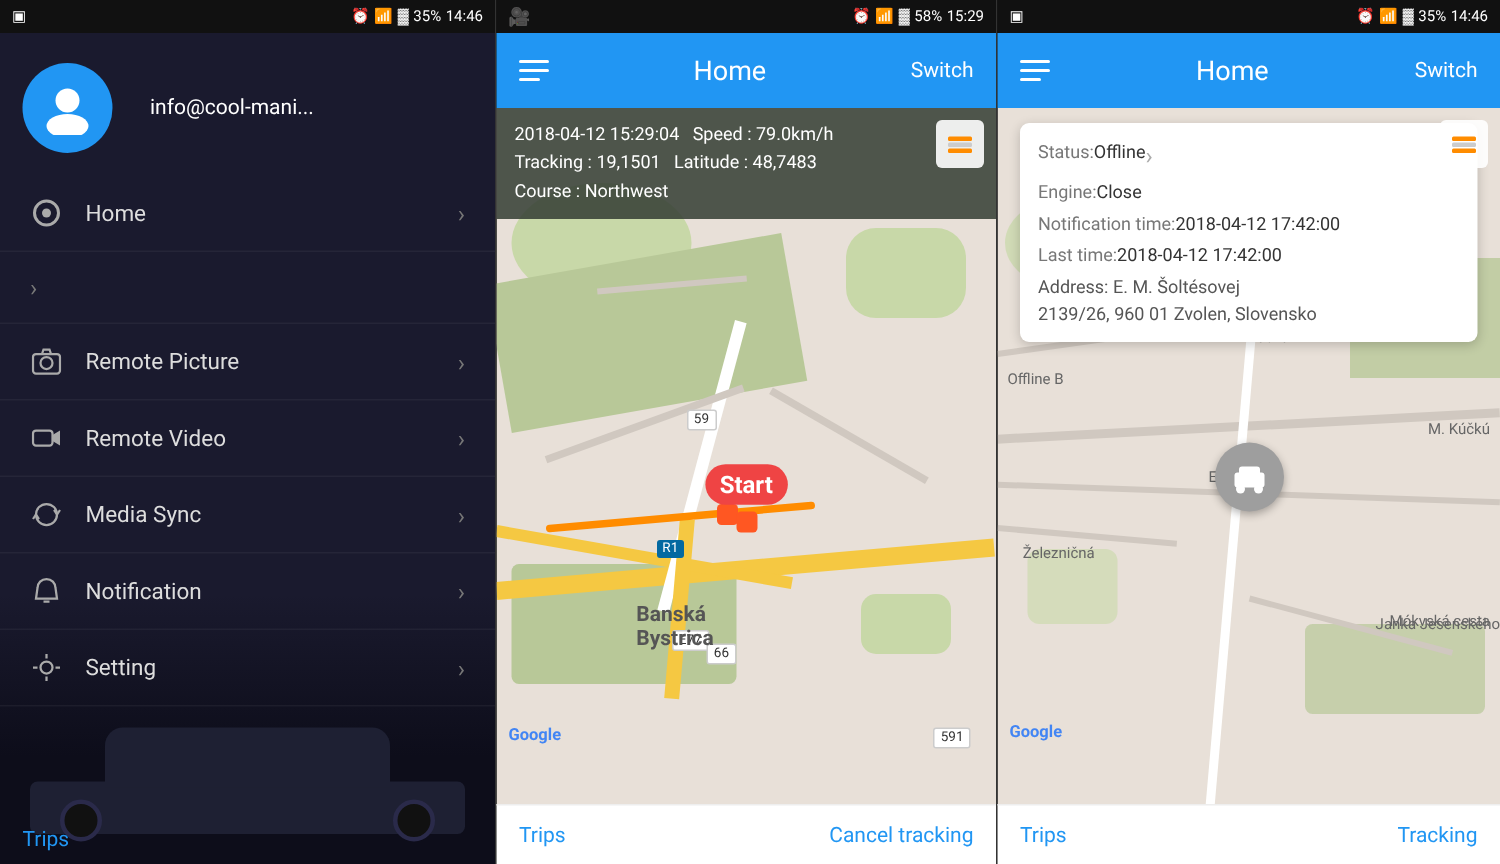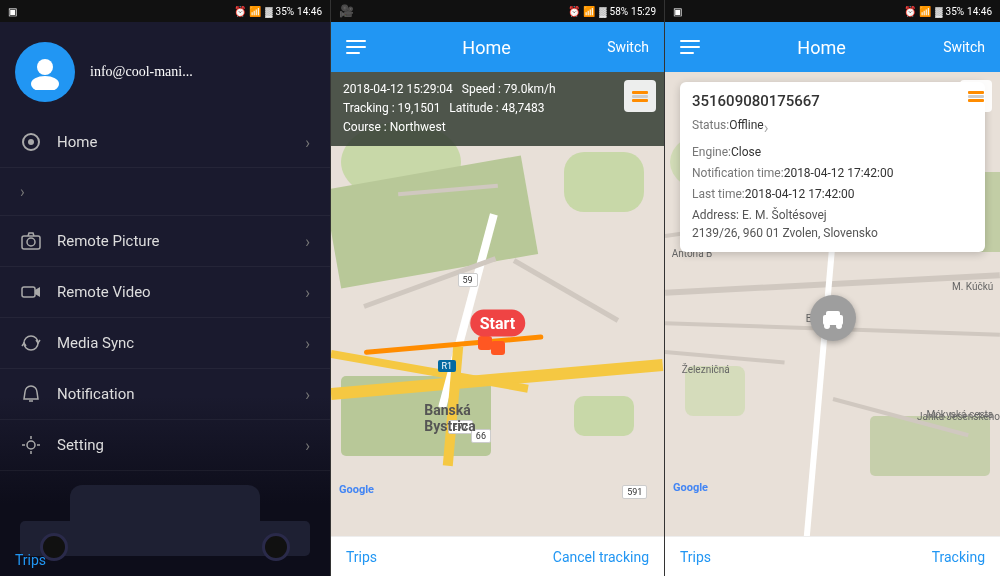--- a/index.html
+++ b/index.html
@@ -21,24 +21,23 @@
       flex-direction: column;
       background: #1a1a2e;
       position: relative;
       overflow: hidden;
     }
 
     .panel-1 .profile-section {
       padding: 20px 15px 15px;
       display: flex;
       align-items: center;
-      gap: 15px;
+      gap: 25px;
       z-index: 2;
       position: relative;
-      font-family: Liberation Serif, serif;
     }
 
     .avatar-circle {
       width: 60px;
       height: 60px;
       border-radius: 50%;
       background: #2196F3;
       display: flex;
       align-items: center;
       justify-content: center;
@@ -674,21 +673,20 @@
 
     <div class="layer-icon">
       <svg width="20" height="20" viewBox="0 0 20 20">
         <rect x="2" y="5" width="16" height="3" rx="1" fill="#FF8C00"></rect>
         <rect x="2" y="9" width="16" height="3" rx="1" fill="#ccc"></rect>
         <rect x="2" y="13" width="16" height="3" rx="1" fill="#FF8C00"></rect>
       </svg>
     </div>
 
     <div class="info-card">
-      <div class="device-id">351609080175667</div>
       <div class="info-row">
         <span class="label">Status:</span>
         <span class="value">Offline</span>
         <span class="chevron">›</span>
       </div>
       <div class="info-row">
         <span class="label">Engine:</span>
         <span class="value">Close</span>
       </div>
       <div class="info-row">
@@ -716,21 +714,21 @@
       <div class="map-road-gray" style="top:55%;left:0;right:0;height:4px;transform:rotate(2deg);"></div>
       <div class="map-road-white" style="top:20%;left:45%;width:6px;height:100%;transform:rotate(5deg);"></div>
       <div class="map-road-gray" style="top:35%;left:0;width:150px;height:4px;transform:rotate(-8deg);transform-origin:left center;"></div>
       <div class="map-road-gray" style="top:70%;left:50%;width:140px;height:4px;transform:rotate(15deg);transform-origin:left center;"></div>
       <div class="map-road-gray" style="top:60%;left:0;width:120px;height:4px;transform:rotate(5deg);transform-origin:left center;"></div>
 
       <div class="city-label-sm" style="top:28%;left:50%;">5 mája</div>
       <div class="city-label-sm" style="top:32%;left:50%;">nácká</div>
       <div class="city-label-sm" style="top:63%;left:5%;">Železničná</div>
       <div class="city-label-sm" style="top:73%;right:0;">Janka Jesenského</div>
-      <div class="city-label-sm" style="top:38%;left:2%;">Antona B</div>
+      <div class="city-label-sm" style="top:38%;left:2%;">Offline B</div>
       <div class="city-label-sm" style="top:52%;left:42%;">E. Šolt</div>
       <div class="city-label-sm" style="top:45%;right:2%;">M. Kúčkú</div>
       <div class="city-label-sm" style="bottom:25%;right:2%;">Mókvská cesta</div>
 
       <div style="position:absolute;bottom:42%;left:50%;transform:translateX(-50%);z-index:5;">
         <div style="width:46px;height:46px;background:#9E9E9E;border-radius:50%;display:flex;align-items:center;justify-content:center;box-shadow:0 2px 6px rgba(0,0,0,0.3);">
           <svg width="26" height="26" viewBox="0 0 26 26" fill="white">
             <rect x="3" y="10" width="20" height="10" rx="2"></rect>
             <rect x="6" y="6" width="14" height="8" rx="2"></rect>
             <circle cx="7" cy="21" r="3"></circle>

